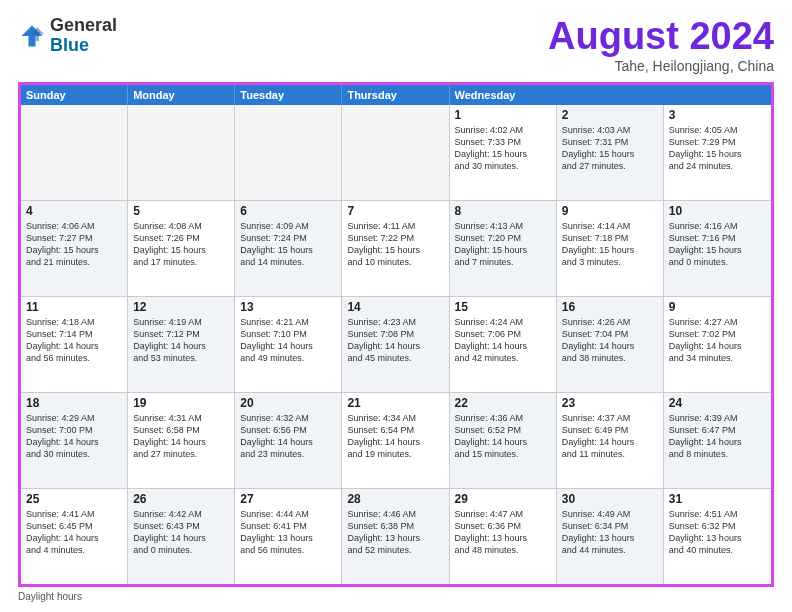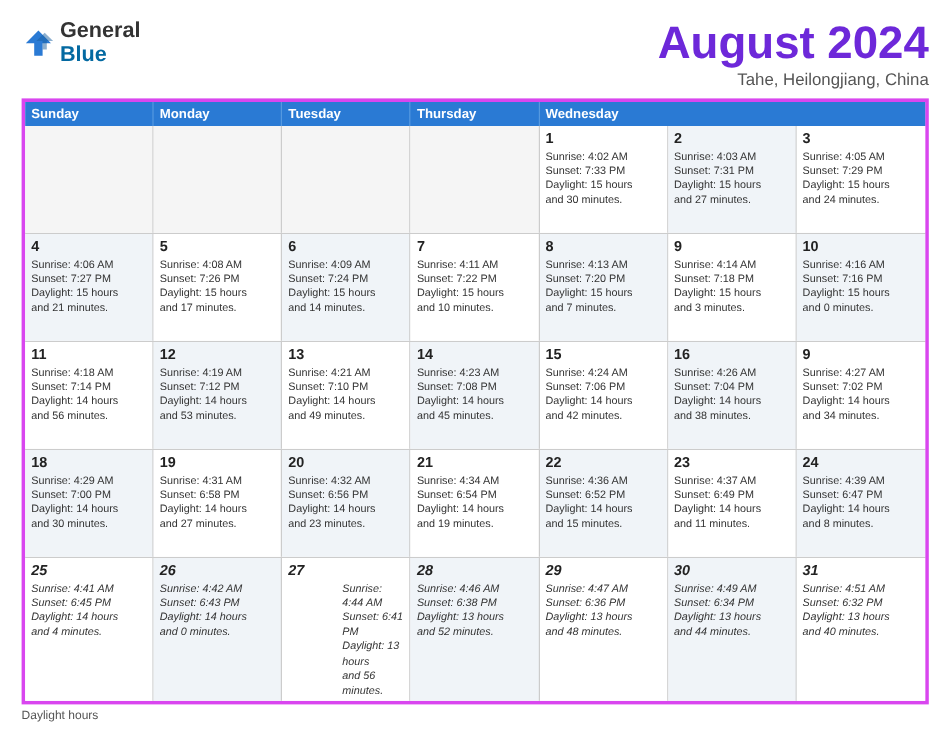--- a/index.html
+++ b/index.html
@@ -76,21 +76,21 @@
       display: flex;
       flex-direction: column;
       flex: 1;
     }
     .cal-row {
       display: grid;
       grid-template-columns: repeat(7, 1fr);
       flex: 1;
       border-bottom: 1px solid #ccc;
     }
-    .cal-row:last-child { border-bottom: none; font-style: italic; }
+    .cal-row:last-child { border-bottom: none; }
     .cal-cell {
       border-right: 1px solid #ccc;
       padding: 3px 5px;
       font-size: 9.5px;
       color: #333;
       background: #fff;
       min-height: 0;
     }
     .cal-cell:last-child { border-right: none; }
     .cal-cell.empty { background: #f5f5f5; }
@@ -334,21 +334,21 @@
           </div>
           <div class="cal-cell shaded">
             <div class="day-num">26</div>
             <div class="cell-info" style="white-space: pre-line;">Sunrise: 4:42 AM
 Sunset: 6:43 PM
 Daylight: 14 hours
 and 0 minutes.</div>
           </div>
           <div class="cal-cell">
             <div class="day-num">27</div>
-            <div class="cell-info" style="white-space: pre-line; margin-left: 45px;">Sunrise: 4:44 AM
+            <div class="cell-info" style="white-space: pre-line;">Sunrise: 4:44 AM
 Sunset: 6:41 PM
 Daylight: 13 hours
 and 56 minutes.</div>
           </div>
           <div class="cal-cell shaded">
             <div class="day-num">28</div>
             <div class="cell-info" style="white-space: pre-line;">Sunrise: 4:46 AM
 Sunset: 6:38 PM
 Daylight: 13 hours
 and 52 minutes.</div>

